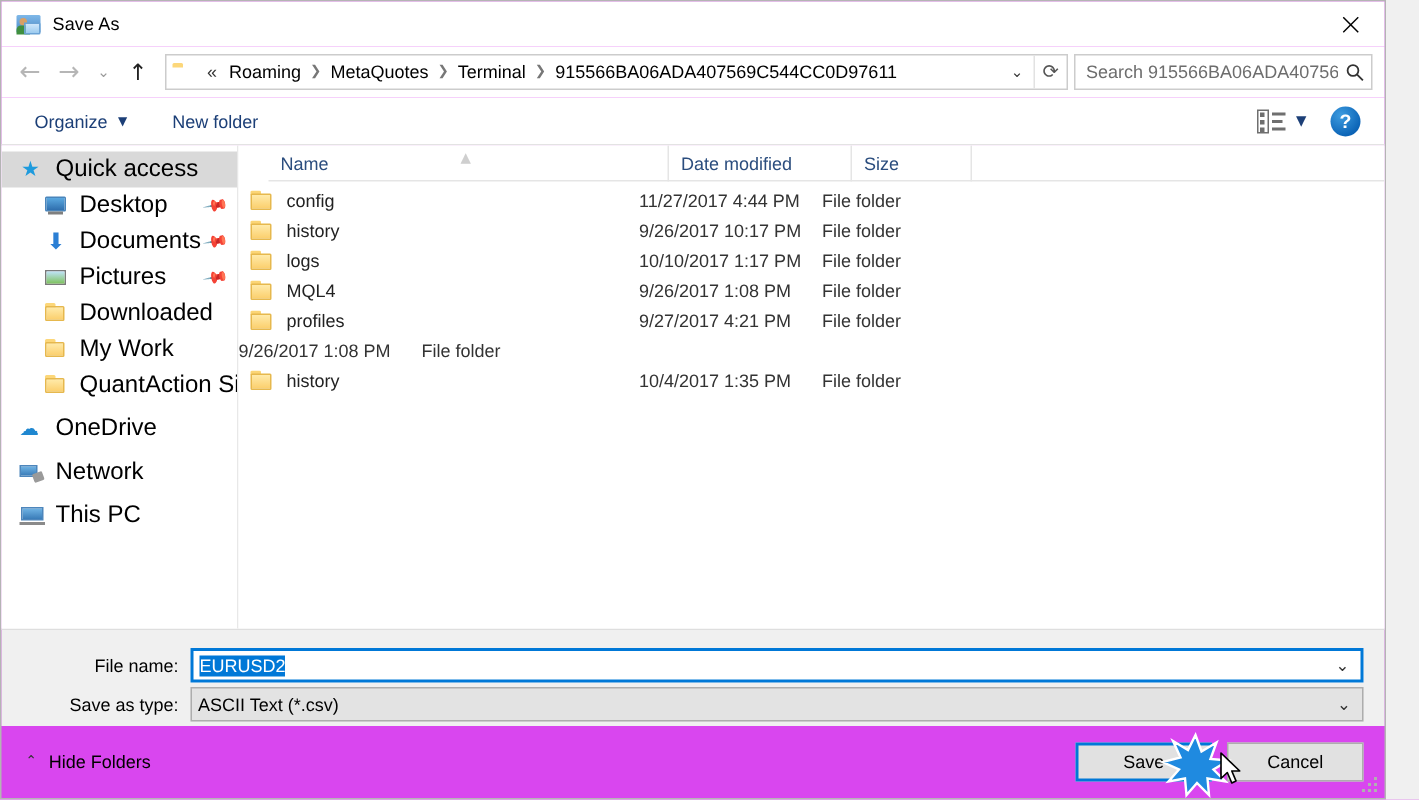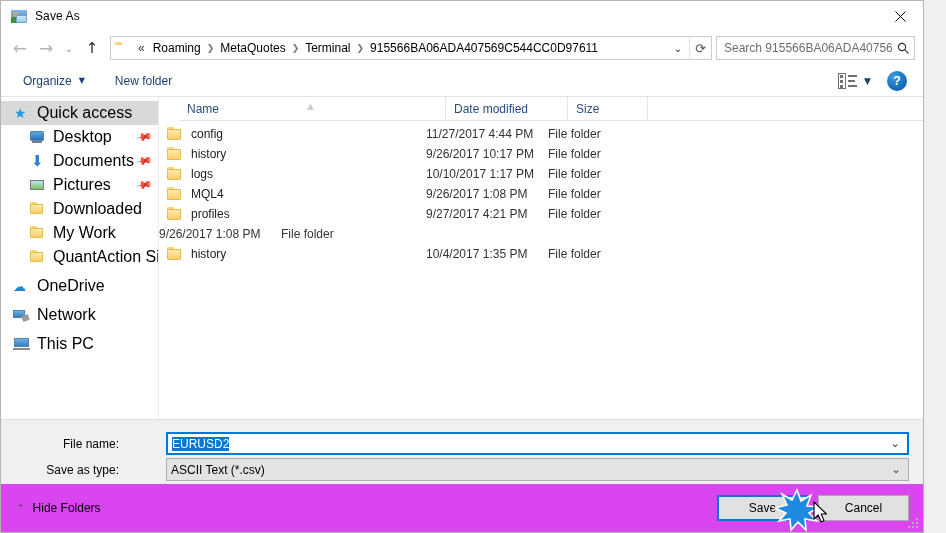--- a/index.html
+++ b/index.html
@@ -411,21 +411,20 @@
     color: #000;
   }
   .combo {
     flex: 1 1 auto;
     height: 23px;
     display: flex;
     align-items: center;
     background: #fff;
     border: 1px solid #7a7a7a;
     min-width: 0;
-    margin-left: 39px;
   }
   .combo.focused { border: 2px solid #0078d7; }
   .combo.disabled { background: #e3e3e3; border: 1px solid #adadad; gap: 36px; }
   .combo-value {
     flex: 1 1 auto;
     padding-left: 4px;
     font-size: 12px;
     color: #000;
     white-space: nowrap;
     overflow: hidden;

